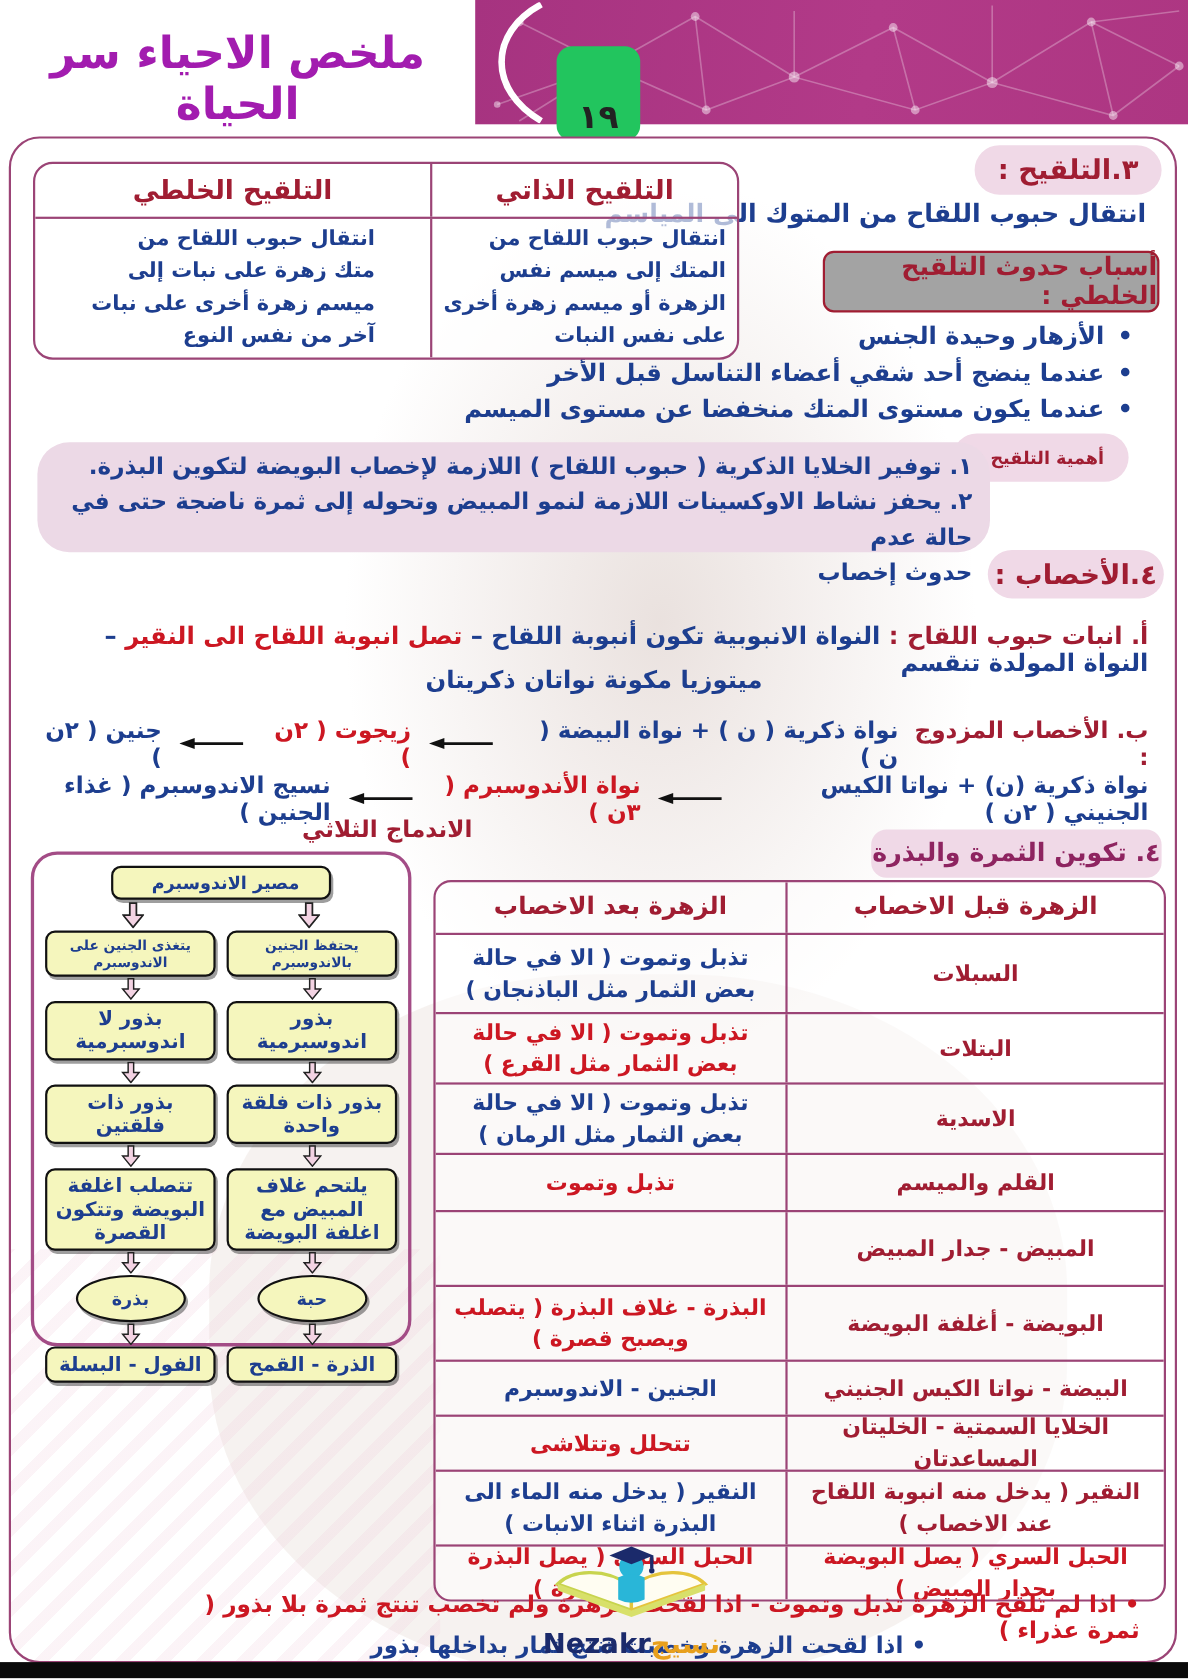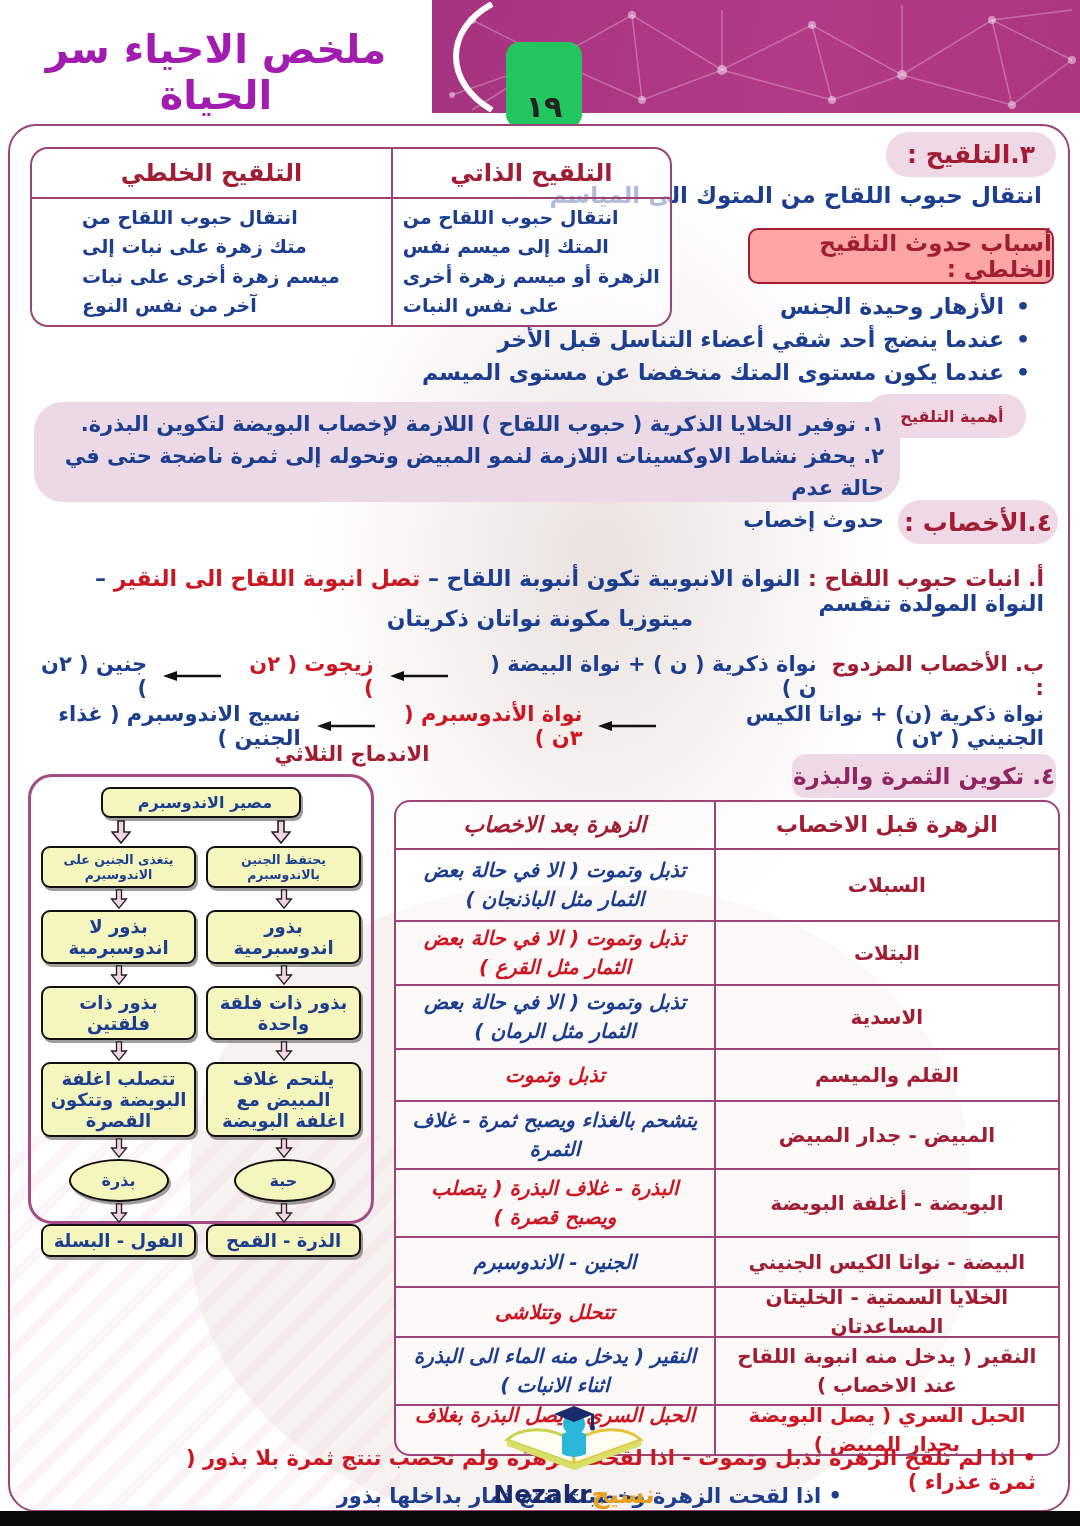--- a/index.html
+++ b/index.html
@@ -25,29 +25,29 @@
        background:rgba(224,207,202,0.28);}
   .wm3{position:absolute;left:-10px;top:1010px;width:400px;height:380px;opacity:.5;
        background:repeating-linear-gradient(135deg,rgba(240,205,220,0.45) 0 10px,rgba(255,255,255,0) 10px 26px);}
   
   .maroon{color:#a01d32;} .blue{color:#1d3e8f;} .red{color:#cc1722;} .magenta{color:#8e2460;}
   .pill{position:absolute;background:#f0d9e7;border-radius:24px;display:flex;align-items:center;
         justify-content:center;font-size:25px;}
   
   .def-line{position:absolute;left:540px;right:38px;top:182px;text-align:right;font-size:23px;}
   .asbab-box{position:absolute;left:748px;top:228px;width:302px;height:52px;border:2.5px solid #a01d32;
-             border-radius:10px;background:#fca5a5;display:flex;align-items:center;justify-content:center;
+             border-radius:10px;background:#a3a3a3;display:flex;align-items:center;justify-content:center;
              font-size:23px;}
   .causes{position:absolute;left:420px;right:50px;top:290px;text-align:right;font-size:22px;line-height:33px;}
   .causes .blt{margin-left:12px;}
   
   .cmp{position:absolute;left:30px;top:147px;width:638px;border:2.5px solid #9b4476;border-radius:18px;
        background:rgba(255,255,255,0.65);overflow:hidden;}
   .cmp-row{display:flex;}
-  .cmp-cell{width:50%;display:flex;align-items:center;justify-content:center;text-align:left;
+  .cmp-cell{width:50%;display:flex;align-items:center;justify-content:center;text-align:right;
             box-sizing:border-box;padding:4px 10px;margin-left:40px;}
   .cmp-head .cmp-cell{height:48px;font-size:24px;}
   .cmp-body .cmp-cell{min-height:96px;font-size:19px;line-height:1.55;}
   .cmp-body{border-top:2px solid #9b4476;}
   .cmp-cell.r{border-left:2px solid #9b4476;}
   
   .imp-box{position:absolute;left:34px;top:402px;width:866px;height:100px;background:#ecd9e6;
            border-radius:29px;box-sizing:border-box;padding:6px 16px;font-size:21px;line-height:32px;
            text-align:right;}
   .imp-center{text-align:right;}
@@ -72,21 +72,21 @@
   .fc-col .fc-ell{width:100px;}
   .arrow-v{display:block;margin:1px auto;}
   
   .ft{position:absolute;left:394px;top:800px;width:662px;border:2.5px solid #9b4476;border-radius:16px;
       background:rgba(255,255,255,0.55);overflow:hidden;}
   .ft-row{display:flex;border-top:2px solid #9b4476;}
   .ft-row:first-child{border-top:none;}
   .ft-cell{display:flex;align-items:center;justify-content:center;text-align:center;box-sizing:border-box;
            padding:2px 10px;font-size:20px;line-height:1.45;}
   .ft-cell.r{width:52%;border-left:2px solid #9b4476;}
-  .ft-cell.l{width:48%;font-style:italic;}
+  .ft-cell.l{width:48%;}
   .ft-head .ft-cell{font-size:22px;}
   .h46{height:46px;} .h48{height:48px;} .h50{height:50px;} .h62{height:62px;}
   .h66{height:66px;} .h70{height:70px;}
   
   .note1{position:absolute;left:150px;right:44px;top:1446px;text-align:right;font-size:21px;}
   .note2{position:absolute;left:150px;right:238px;top:1484px;text-align:right;font-size:21px;}
   .logo{position:absolute;left:468px;top:1402px;width:212px;height:118px;text-align:center;direction:ltr;}
   .logo-text{font-size:25px;margin-top:-4px;}
   .logo-en{color:#1b2a6b;} .logo-ar{color:#e8a01d;}
   .blackbar{position:absolute;left:0;top:1511px;width:1080px;height:15px;background:#0a0a0a;}
@@ -286,21 +286,20 @@
     <div class="ft-row h62">
       <div class="ft-cell r maroon">الاسدية</div>
       <div class="ft-cell l blue">تذبل وتموت ( الا في حالة بعض الثمار مثل الرمان )</div>
     </div>
     <div class="ft-row h50">
       <div class="ft-cell r maroon">القلم والميسم</div>
       <div class="ft-cell l red">تذبل وتموت</div>
     </div>
     <div class="ft-row h66">
       <div class="ft-cell r maroon">المبيض - جدار المبيض</div>
-      <div class="ft-cell l blue">يتشحم بالغذاء ويصبح ثمرة - غلاف الثمرة</div>
     </div>
     <div class="ft-row h66">
       <div class="ft-cell r maroon">البويضة - أغلفة البويضة</div>
       <div class="ft-cell l red">البذرة - غلاف البذرة ( يتصلب ويصبح قصرة )</div>
     </div>
     <div class="ft-row h48">
       <div class="ft-cell r maroon">البيضة - نواتا الكيس الجنيني</div>
       <div class="ft-cell l blue">الجنين - الاندوسبرم</div>
     </div>
     <div class="ft-row h48">

